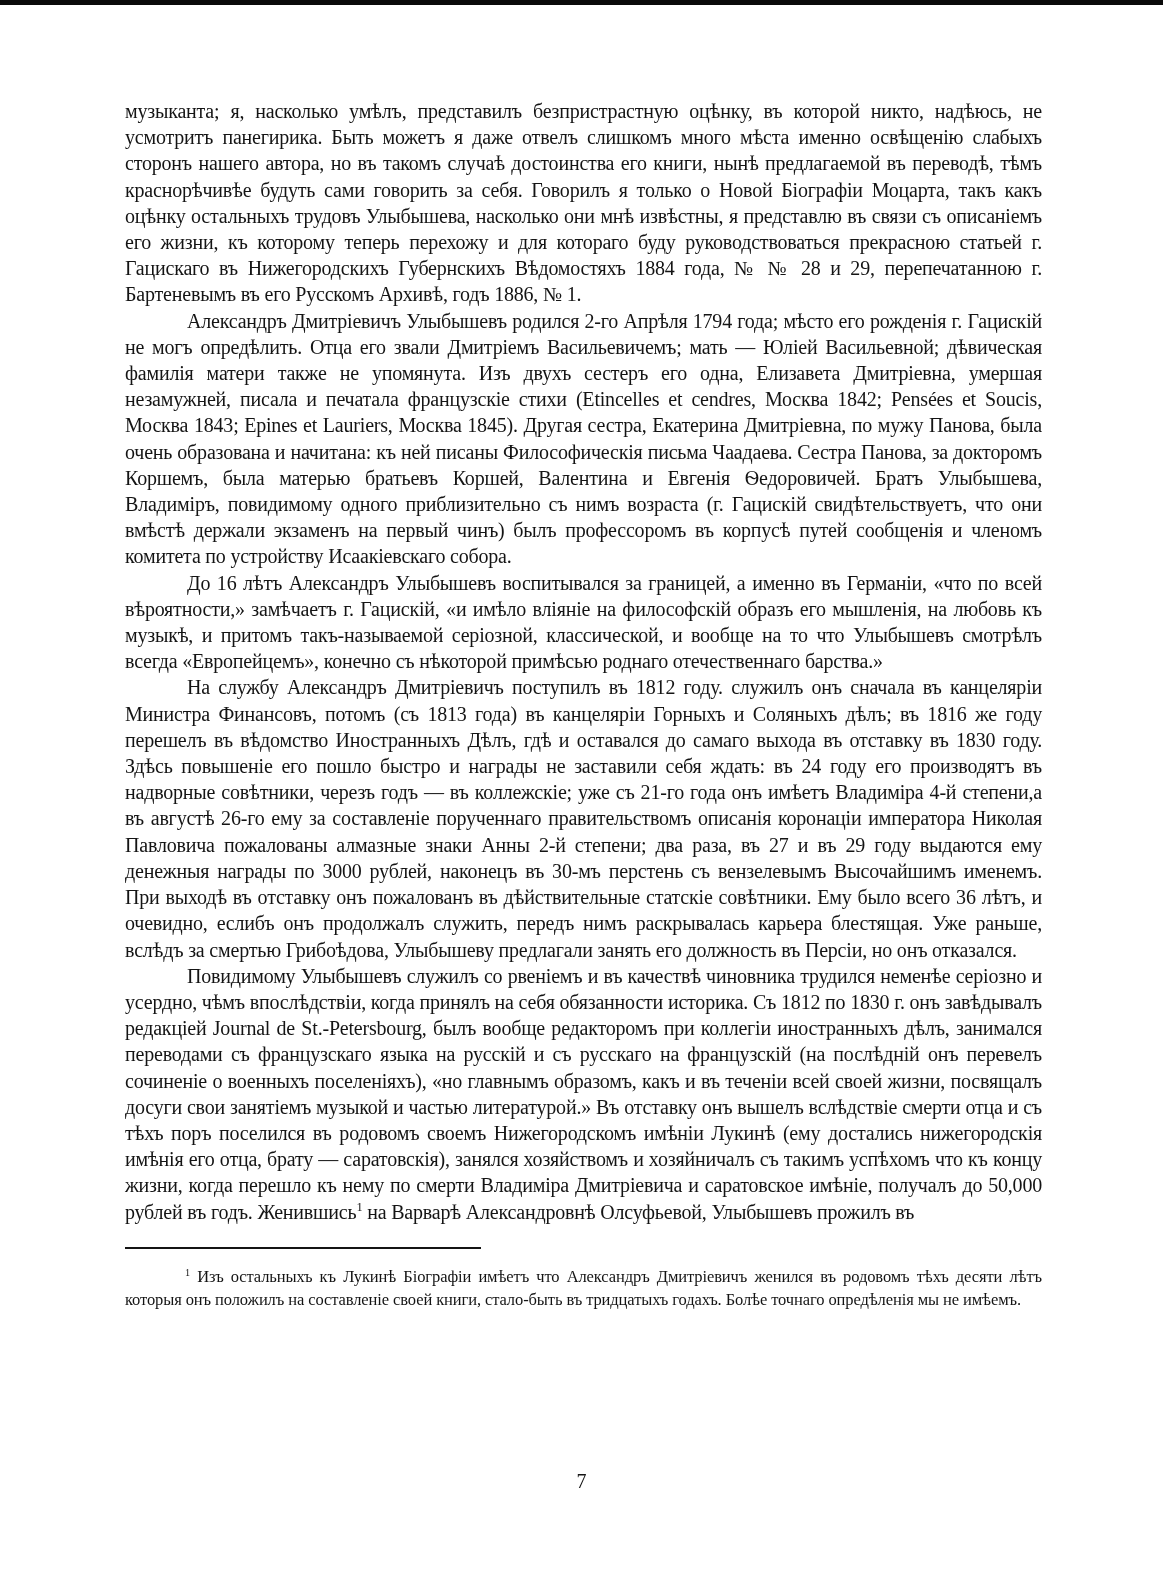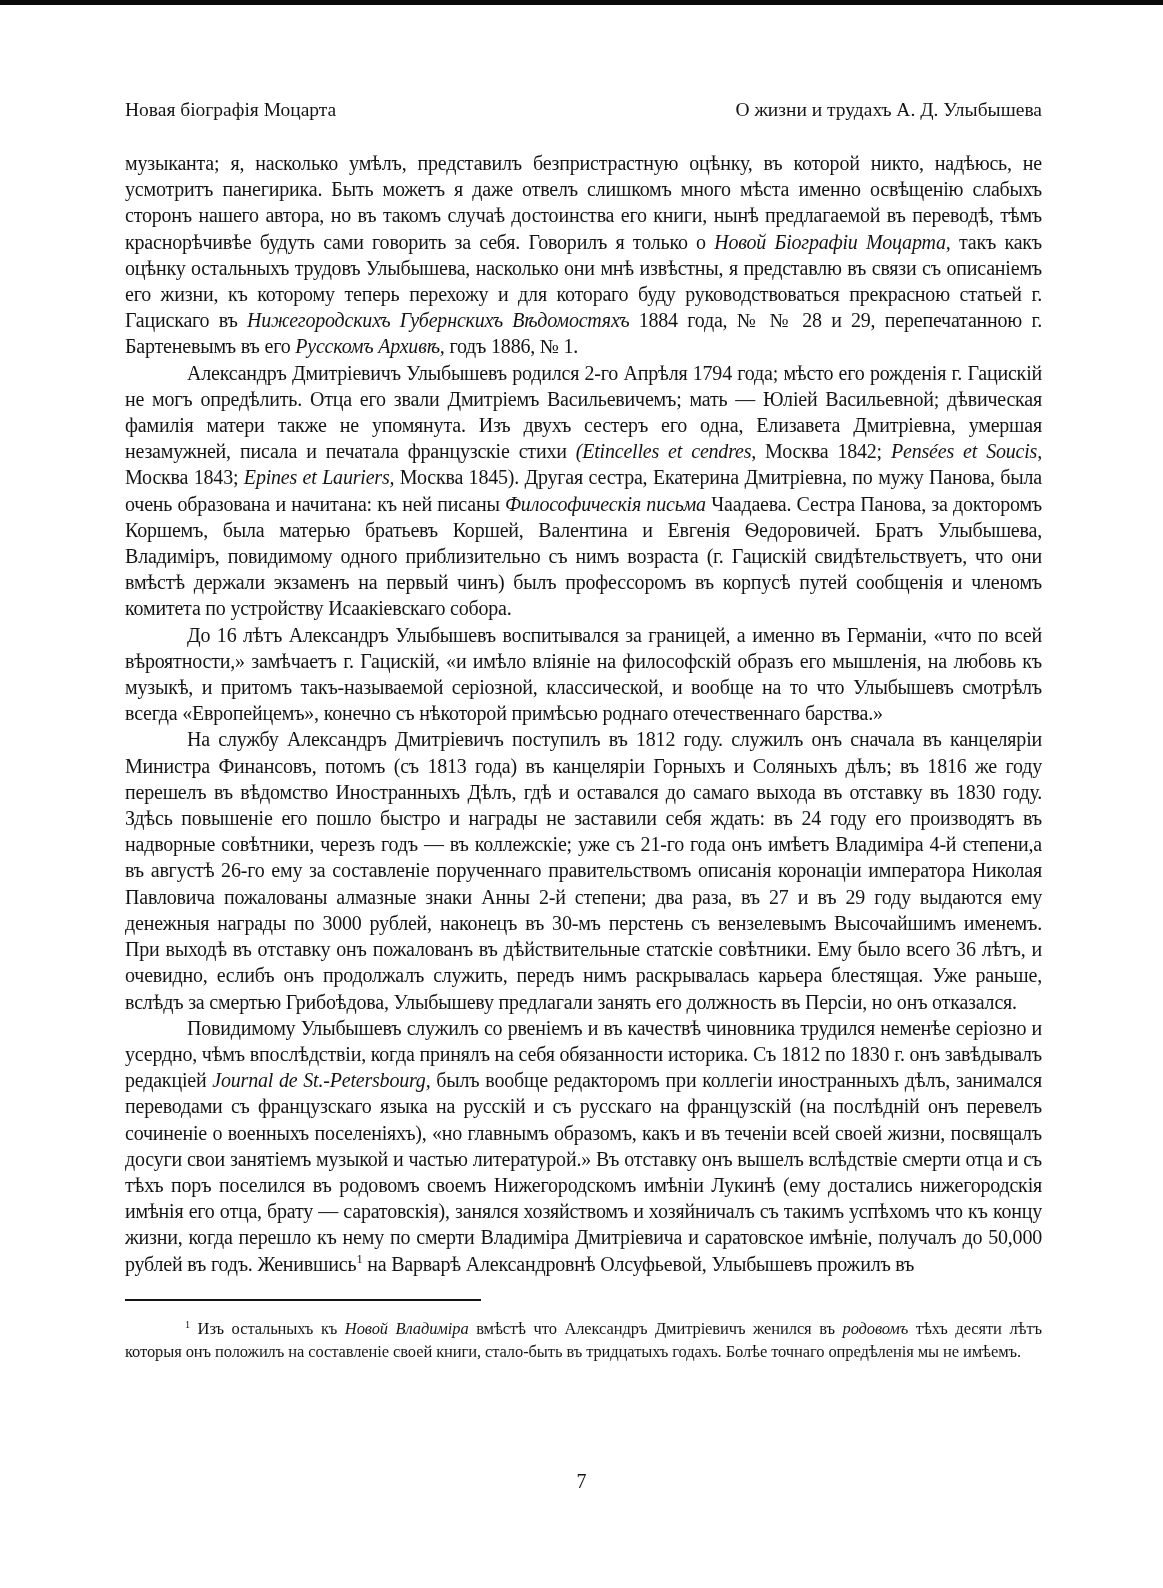--- a/index.html
+++ b/index.html
@@ -36,21 +36,21 @@
     font-size: 20px;
     line-height: 26.2px;
     text-align: justify;
     letter-spacing: -0.2px;
   }
   .body-text p.para {
     margin: 0;
     padding: 0;
   }
   .body-text p.para.indent { text-indent: 62px; }
-  .it { font-style: italic; }
+  .it { }
   sup {
     font-size: 0.62em;
     line-height: 0;
     vertical-align: super;
   }
   .footnote {
     margin-top: 22px;
   }
   .footnote-rule {
     width: 356px;
@@ -75,33 +75,29 @@
     font-size: 20px;
   }
 </style>
 </head>
 <body>
 
 <div class="page">
   <div class="scan-edge-top"></div>
 
   <div class="content">
-    <div class="running-header">
-      <span>Новая біографія Моцарта</span>
-      <span>О жизни и трудахъ А. Д. Улыбышева</span>
-    </div>
 
     <div class="body-text">
         <p class="para"><span>музыканта; я, насколько умѣлъ, представилъ безпристрастную оцѣнку, въ которой никто, надѣюсь, не усмотритъ панегирика. Быть можетъ я даже отвелъ слишкомъ много мѣста именно освѣщенію слабыхъ сторонъ нашего автора, но въ такомъ случаѣ достоинства его книги, нынѣ предлагаемой въ переводѣ, тѣмъ краснорѣчивѣе будуть сами говорить за себя. Говорилъ я только о </span><span class="it">Новой Біографіи Моцарта,</span><span> такъ какъ оцѣнку остальныхъ трудовъ Улыбышева, насколько они мнѣ извѣстны, я представлю въ связи съ описаніемъ его жизни, къ которому теперь перехожу и для котораго буду руководствоваться прекрасною статьей г. Гацискаго въ </span><span class="it">Нижегородскихъ Губернскихъ Вѣдомостяхъ</span><span> 1884 года, № № 28 и 29, перепечатанною г. Бартеневымъ въ его </span><span class="it">Русскомъ Архивѣ,</span><span> годъ 1886, № 1.</span></p>
         <p class="para indent"><span>Александръ Дмитріевичъ Улыбышевъ родился 2-го Апрѣля 1794 года; мѣсто его рожденія г. Гацискій не могъ опредѣлить. Отца его звали Дмитріемъ Васильевичемъ; мать — Юліей Васильевной; дѣвическая фамилія матери также не упомянута. Изъ двухъ сестеръ его одна, Елизавета Дмитріевна, умершая незамужней, писала и печатала французскіе стихи </span><span class="it">(Etincelles et cendres,</span><span> Москва 1842; </span><span class="it">Pensées et Soucis,</span><span> Москва 1843; </span><span class="it">Epines et Lauriers,</span><span> Москва 1845). Другая сестра, Екатерина Дмитріевна, по мужу Панова, была очень образована и начитана: къ ней писаны </span><span class="it">Философическія письма</span><span> Чаадаева. Сестра Панова, за докторомъ Коршемъ, была матерью братьевъ Коршей, Валентина и Евгенія Ѳедоровичей. Братъ Улыбышева, Владиміръ, повидимому одного приблизительно съ нимъ возраста (г. Гацискій свидѣтельствуетъ, что они вмѣстѣ держали экзаменъ на первый чинъ) былъ профессоромъ въ корпусѣ путей сообщенія и членомъ комитета по устройству Исаакіевскаго собора.</span></p>
         <p class="para indent"><span>До 16 лѣтъ Александръ Улыбышевъ воспитывался за границей, а именно въ Германіи, «что по всей вѣроятности,» замѣчаетъ г. Гацискій, «и имѣло вліяніе на философскій образъ его мышленія, на любовь къ музыкѣ, и притомъ такъ-называемой серіозной, классической, и вообще на то что Улыбышевъ смотрѣлъ всегда «Европейцемъ», конечно съ нѣкоторой примѣсью роднаго отечественнаго барства.»</span></p>
         <p class="para indent"><span>На службу Александръ Дмитріевичъ поступилъ въ 1812 году. служилъ онъ сначала въ канцеляріи Министра Финансовъ, потомъ (съ 1813 года) въ канцеляріи Горныхъ и Соляныхъ дѣлъ; въ 1816 же году перешелъ въ вѣдомство Иностранныхъ Дѣлъ, гдѣ и оставался до самаго выхода въ отставку въ 1830 году. Здѣсь повышеніе его пошло быстро и награды не заставили себя ждать: въ 24 году его производятъ въ надворные совѣтники, черезъ годъ — въ коллежскіе; уже съ 21-го года онъ имѣетъ Владиміра 4-й степени,а въ августѣ 26-го ему за составленіе порученнаго правительствомъ описанія коронаціи императора Николая Павловича пожалованы алмазные знаки Анны 2-й степени; два раза, въ 27 и въ 29 году выдаются ему денежныя награды по 3000 рублей, наконецъ въ 30-мъ перстень съ вензелевымъ Высочайшимъ именемъ. При выходѣ въ отставку онъ пожалованъ въ дѣйствительные статскіе совѣтники. Ему было всего 36 лѣтъ, и очевидно, еслибъ онъ продолжалъ служить, передъ нимъ раскрывалась карьера блестящая. Уже раньше, вслѣдъ за смертью Грибоѣдова, Улыбышеву предлагали занять его должность въ Персіи, но онъ отказался.</span></p>
         <p class="para indent"><span>Повидимому Улыбышевъ служилъ со рвеніемъ и въ качествѣ чиновника трудился неменѣе серіозно и усердно, чѣмъ впослѣдствіи, когда принялъ на себя обязанности историка. Съ 1812 по 1830 г. онъ завѣдывалъ редакціей </span><span class="it">Journal de St.-Petersbourg,</span><span> былъ вообще редакторомъ при коллегіи иностранныхъ дѣлъ, занимался переводами съ французскаго языка на русскій и съ русскаго на французскій (на послѣдній онъ перевелъ сочиненіе о военныхъ поселеніяхъ), «но главнымъ образомъ, какъ и въ теченіи всей своей жизни, посвящалъ досуги свои занятіемъ музыкой и частью литературой.» Въ отставку онъ вышелъ вслѣдствіе смерти отца и съ тѣхъ поръ поселился въ родовомъ своемъ Нижегородскомъ имѣніи Лукинѣ (ему достались нижегородскія имѣнія его отца, брату — саратовскія), занялся хозяйствомъ и хозяйничалъ съ такимъ успѣхомъ что къ концу жизни, когда перешло къ нему по смерти Владиміра Дмитріевича и саратовское имѣніе, получалъ до 50,000 рублей въ годъ. Женившись</span><sup>1</sup><span> на Варварѣ Александровнѣ Олсуфьевой, Улыбышевъ прожилъ въ</span></p>
       </div>
 
     <div class="footnote">
       <div class="footnote-rule"></div>
-      <p class="footnote-text"><sup>1</sup><span> Изъ остальныхъ къ </span><span class="it">Новой Владиміра</span><span> вмѣстѣ что Александръ Дмитріевичъ женился въ </span><span class="it">родовомъ</span><span> тѣхъ десяти лѣтъ которыя онъ положилъ на составленіе своей книги, стало-быть въ тридцатыхъ годахъ. Болѣе точнаго опредѣленія мы не имѣемъ.</span></p>
+      <p class="footnote-text"><sup>1</sup><span> Изъ остальныхъ къ </span><span class="it">Лукинѣ Біографіи</span><span> имѣетъ что Александръ Дмитріевичъ женился въ </span><span class="it">родовомъ</span><span> тѣхъ десяти лѣтъ которыя онъ положилъ на составленіе своей книги, стало-быть въ тридцатыхъ годахъ. Болѣе точнаго опредѣленія мы не имѣемъ.</span></p>
     </div>
   </div>
 
   <div class="page-number">7</div>
 </div>
 
 </body></html>

